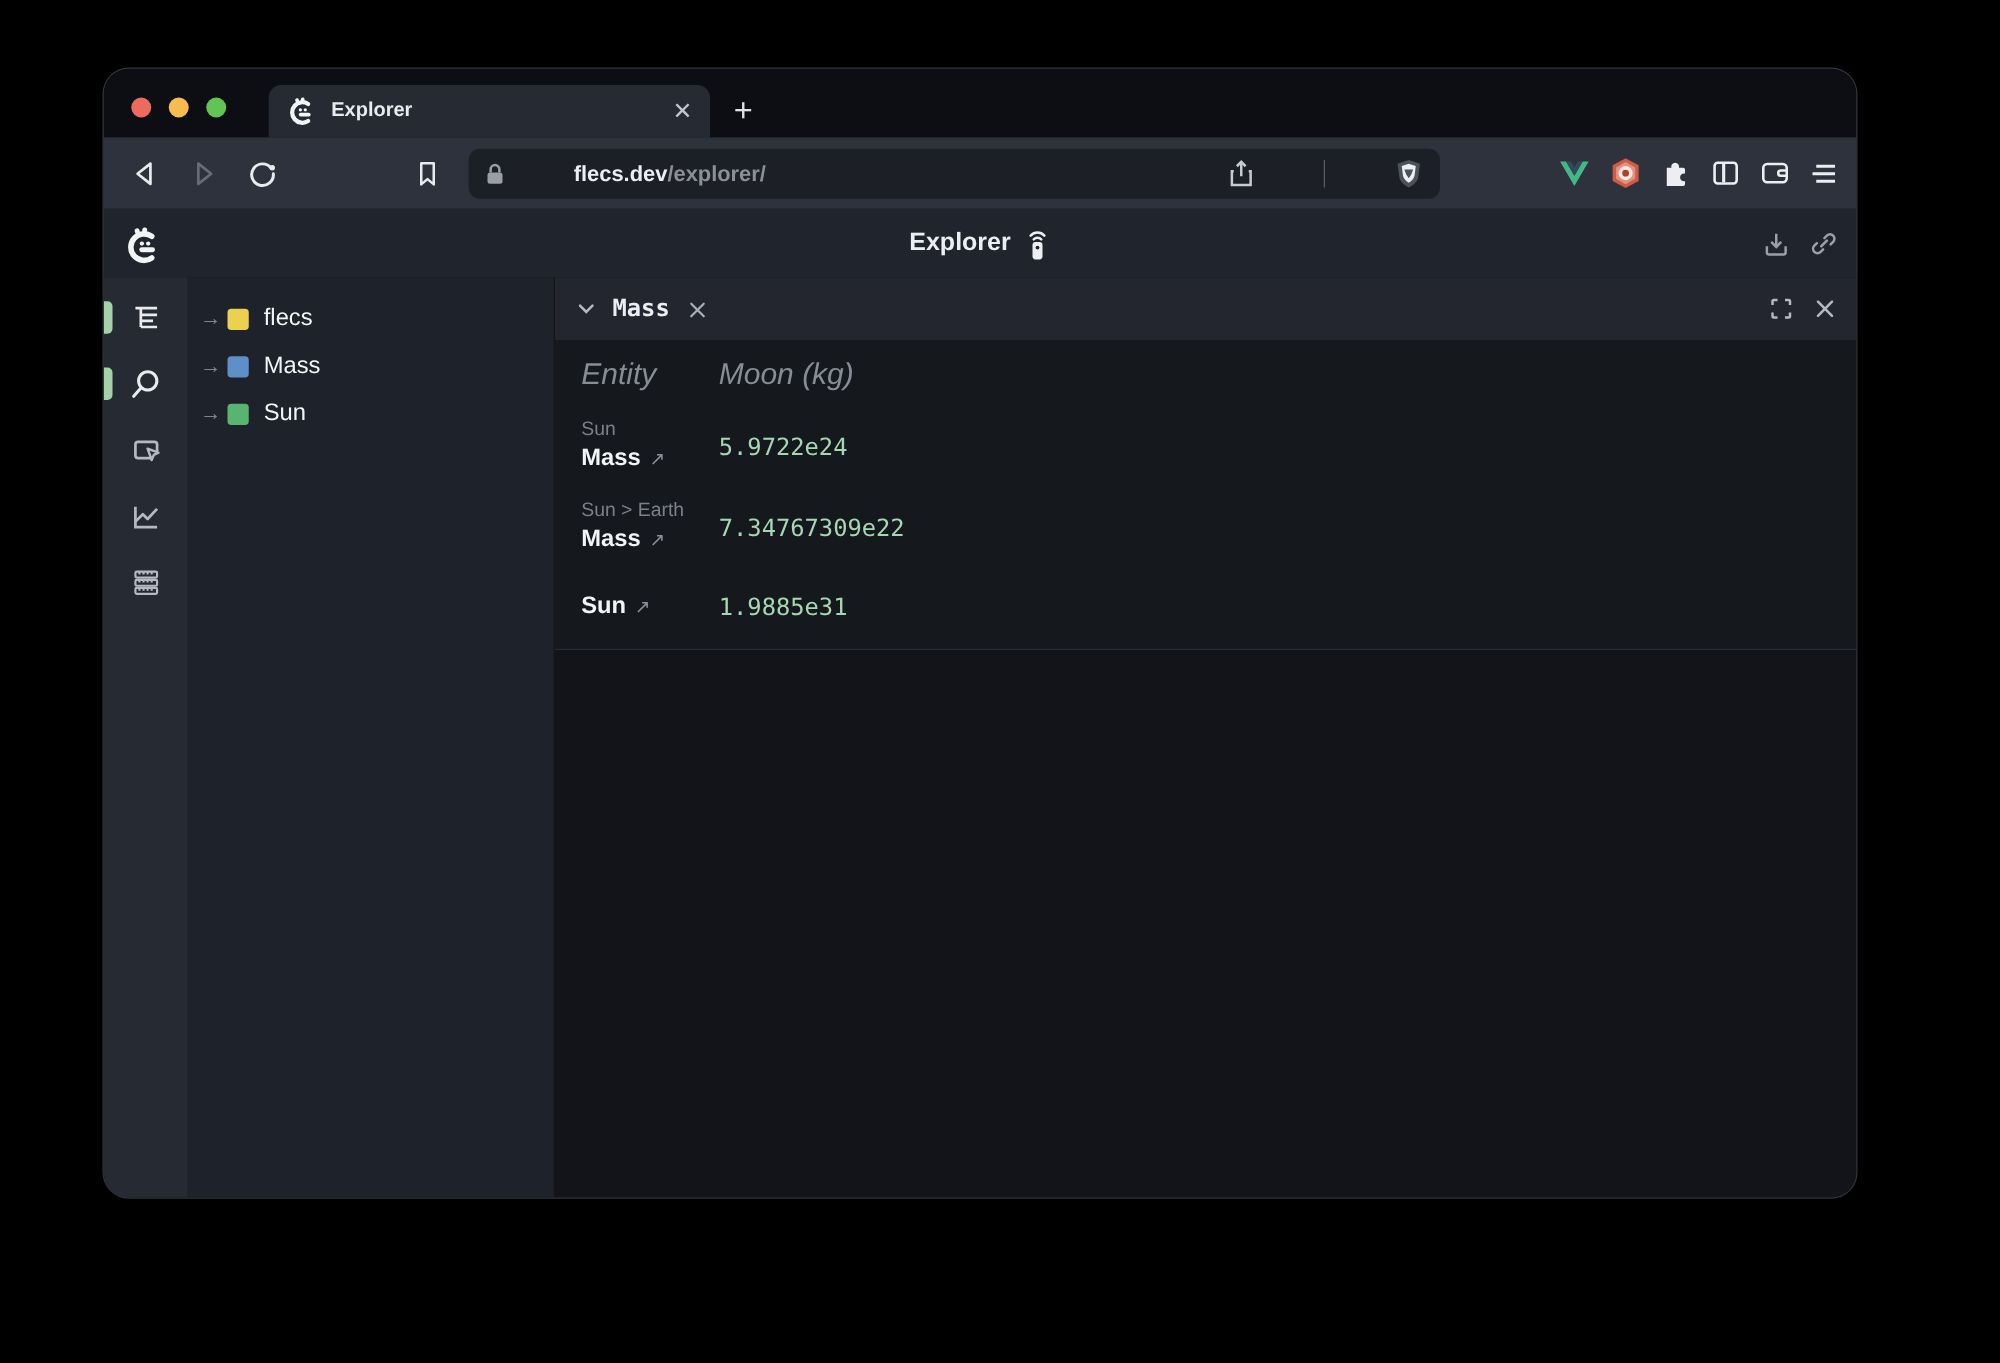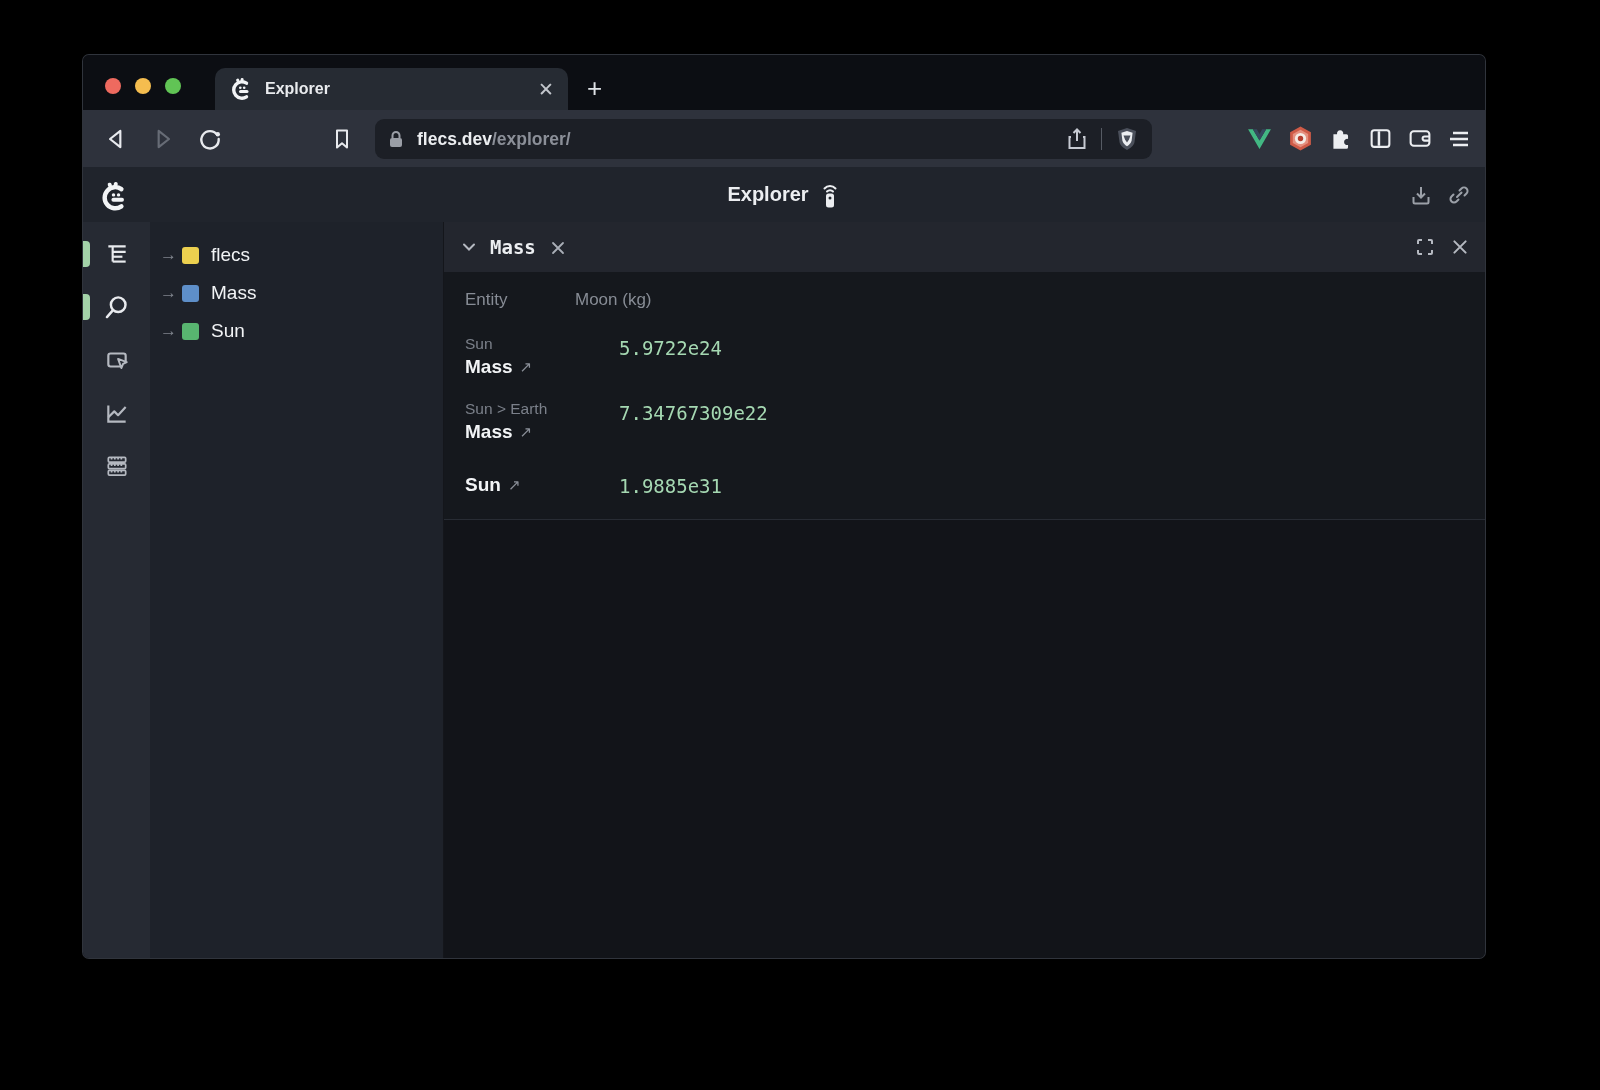--- a/index.html
+++ b/index.html
@@ -1,37 +1,37 @@
 <!DOCTYPE html>
 <html><head>
 <meta charset="utf-8">
 <style>
   * { margin:0; padding:0; box-sizing:border-box; }
   html,body { width:1600px; height:1090px; background:#000; font-family:"Liberation Sans", sans-serif; overflow:hidden; }
 
   .window { position:absolute; left:83px; top:55px; width:1402px; height:903px;
-            border-radius:6px; overflow:hidden; background:#16181d; box-shadow:0 0 0 1px #30343c; }
+            border-radius:20px; overflow:hidden; background:#16181d; box-shadow:0 0 0 1px #30343c; }
 
   
   .tabbar { position:relative; height:55px; background:#0c0e13; }
   .traffic { position:absolute; top:23px; width:16px; height:16px; border-radius:50%; }
   .t-red { left:22px; background:#ee6a5f; }
   .t-yellow { left:52px; background:#f5bd4f; }
   .t-green { left:82px; background:#61c455; }
   .tab { position:absolute; left:132px; top:13px; width:353px; height:42px; background:#262b33;
          border-radius:10px 10px 0 0; display:flex; align-items:center; padding:0 14px; }
   .tab-title { color:#e9ebee; font-size:16px; font-weight:700; margin-left:12px; flex:1; }
   .tab-close { color:#c3c7cd; font-size:19px; line-height:1; cursor:default; }
   .newtab { position:absolute; left:504px; top:20px; color:#dfe2e6; font-size:26px; font-weight:300; line-height:26px; }
 
   
   .toolbar { position:relative; height:57px; background:#2e323c; display:flex; align-items:center; }
   .nav-ic { width:34px; height:34px; display:flex; align-items:center; justify-content:center; flex:0 0 auto; }
   .urlbar { position:absolute; left:292px; top:9px; width:777px; height:40px; background:#1c1f26;
-            border-radius:9px; display:flex; align-items:center; padding:0 12px; }
+            border-radius:9px; display:flex; align-items:center; padding:0 12px;gap:42px; }
   .url-text { font-size:17.5px; margin-left:12px; flex:1; white-space:nowrap; }
   .url-host { color:#eceef1; font-weight:700; }
   .url-path { color:#8b8f98; font-weight:700; }
   .url-div { width:1px; height:22px; background:#565b64; margin:0 12px; }
   .right-icons { position:absolute; right:14px; top:0; height:57px; display:flex; align-items:center; gap:14px; }
 
   
   .appheader { position:relative; height:55px; background:#20242c; display:flex; align-items:center; }
   .flecs-logo { position:absolute; left:16px; top:12px; }
   .apptitle-wrap { position:absolute; left:0; right:0; display:flex; align-items:center; justify-content:center; gap:10px; }
@@ -52,30 +52,30 @@
   .tree-square { width:17px; height:17px; border-radius:3px; margin-right:12px; }
   .tree-label { color:#f2f4f6; font-size:19px; }
 
   .querypanel { flex:1; background:#121419; display:flex; flex-direction:column; }
   .qheader { height:50px; background:#23262e; display:flex; align-items:center; padding:0 16px; }
   .q-title { color:#eceef1; font-family:"DejaVu Sans Mono", monospace; font-size:19px; font-weight:700; margin:0 14px 0 12px; }
   .q-close { margin-top:1px; }
   .qh-right { margin-left:auto; display:flex; align-items:center; gap:16px; }
 
   .qtable { background:#15181d; border-bottom:1px solid #282c34; }
-  .thead { display:flex; height:55px; align-items:center; color:#878c95; font-size:17px; }
+  .thead { display:flex; height:55px; align-items:center; color:#878c95; font-size:24px;font-style:italic; }
   .col-entity { width:131px; padding-left:21px; flex:0 0 auto; }
   .col-value { padding-left:0; }
   .trow { display:flex; padding:8px 0 14px 0; }
   .row-path { color:#7b808a; font-size:15.5px; margin-bottom:3px; }
   .row-path:empty { display:none; }
   .row-name { color:#f2f4f6; font-size:19px; font-weight:600; display:flex; align-items:center; gap:7px; }
   .link-arrow { color:#8a8f98; font-size:15px; font-weight:400; }
   .row-value { color:#a5d8b2; font-family:"DejaVu Sans Mono", monospace; font-size:19px; padding-top:2px; }
-  .trow .col-value { display:flex; align-items:flex-start;margin-left:44px; }
+  .trow .col-value { display:flex; align-items:center; }
   .trow-single .col-entity { display:flex; align-items:center; }
 </style>
 </head>
 <body>
 
 <div class="window">
 
   <div class="tabbar">
     <div class="traffic t-red"></div>
     <div class="traffic t-yellow"></div>

